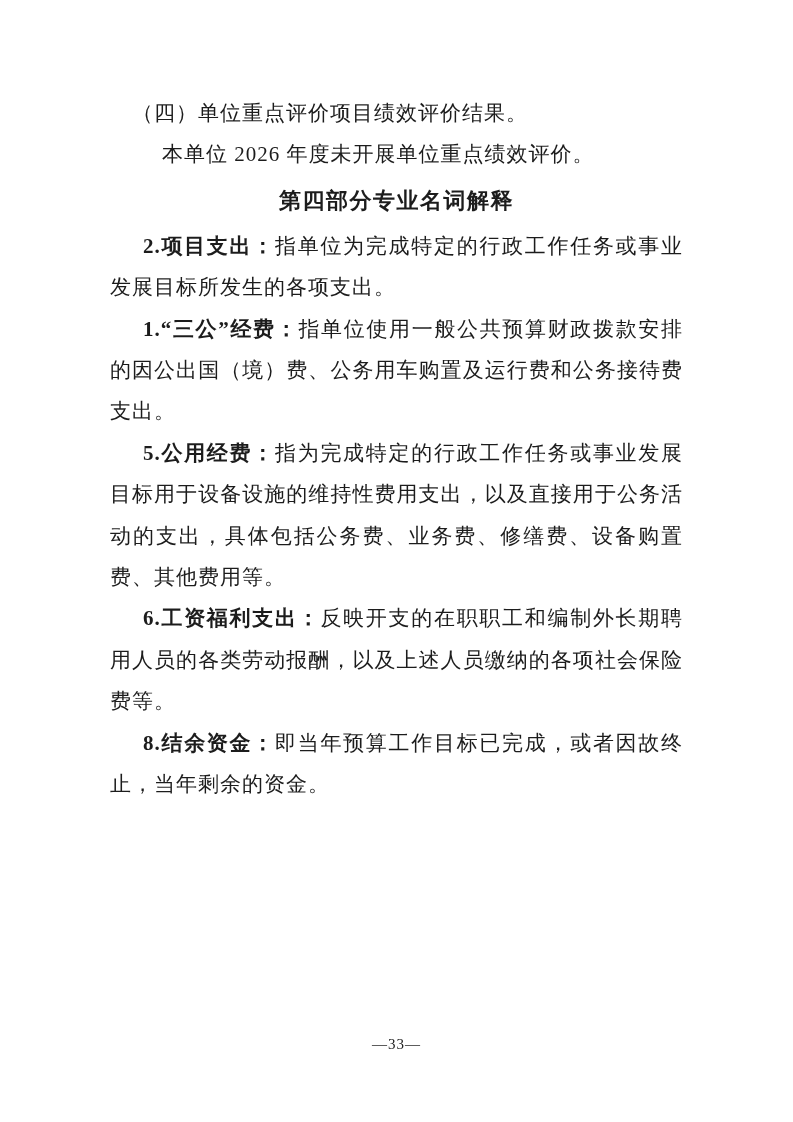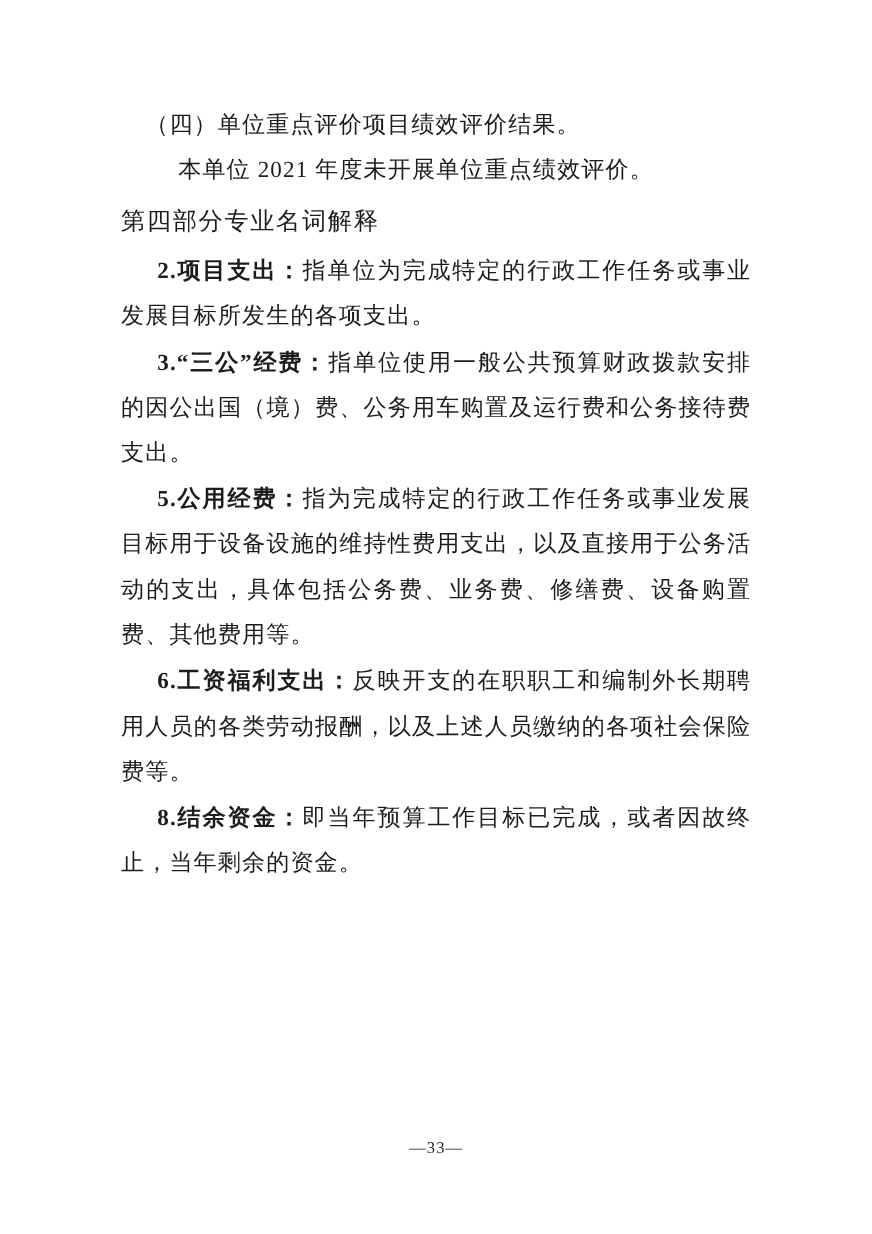--- a/index.html
+++ b/index.html
@@ -32,22 +32,23 @@
     padding: 0;
   }
   .line-subsection {
     text-indent: 22px;
   }
   .line-intro {
     text-indent: 52px;
   }
   .heading {
     font-size: 22px;
-    font-weight: normal;
+    font-weight: bold;
     line-height: 50px;
+    text-align: center;
     text-indent: 0;
     letter-spacing: 1.5px;
   }
   .para {
     text-indent: 33px;
   }
   .term-label {
     font-weight: bold;
   }
   .footer {
@@ -63,28 +64,28 @@
   }
 </style>
 </head>
 <body>
 
 <div class="page">
   <div class="content">
 
     <p class="line-subsection">（四）单位重点评价项目绩效评价结果。</p>
 
-    <p class="line-intro">本单位 2021 年度未开展单位重点绩效评价。</p>
+    <p class="line-intro">本单位 2026 年度未开展单位重点绩效评价。</p>
 
     <p class="heading">第四部分专业名词解释</p>
 
 
     <p class="para"><span class="term-label">2.项目支出：</span><span class="term-def">指单位为完成特定的行政工作任务或事业发展目标所发生的各项支出。</span></p>
 
-    <p class="para"><span class="term-label">3.“三公”经费：</span><span class="term-def">指单位使用一般公共预算财政拨款安排的因公出国（境）费、公务用车购置及运行费和公务接待费支出。</span></p>
+    <p class="para"><span class="term-label">1.“三公”经费：</span><span class="term-def">指单位使用一般公共预算财政拨款安排的因公出国（境）费、公务用车购置及运行费和公务接待费支出。</span></p>
 
 
     <p class="para"><span class="term-label">5.公用经费：</span><span class="term-def">指为完成特定的行政工作任务或事业发展目标用于设备设施的维持性费用支出，以及直接用于公务活动的支出，具体包括公务费、业务费、修缮费、设备购置费、其他费用等。</span></p>
 
     <p class="para"><span class="term-label">6.工资福利支出：</span><span class="term-def">反映开支的在职职工和编制外长期聘用人员的各类劳动报酬，以及上述人员缴纳的各项社会保险费等。</span></p>
 
 
     <p class="para"><span class="term-label">8.结余资金：</span><span class="term-def">即当年预算工作目标已完成，或者因故终止，当年剩余的资金。</span></p>
 
   </div>

